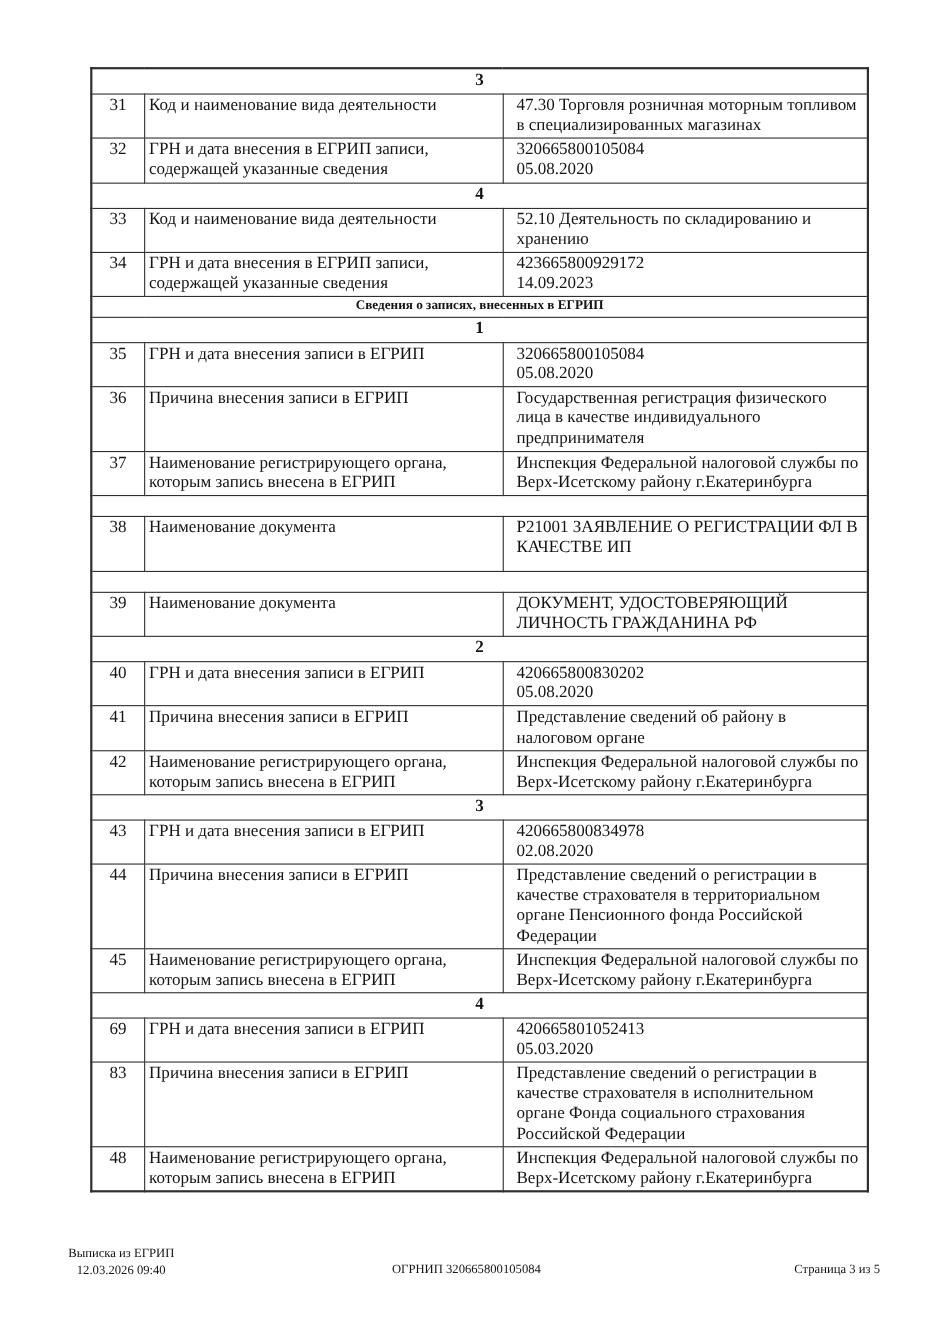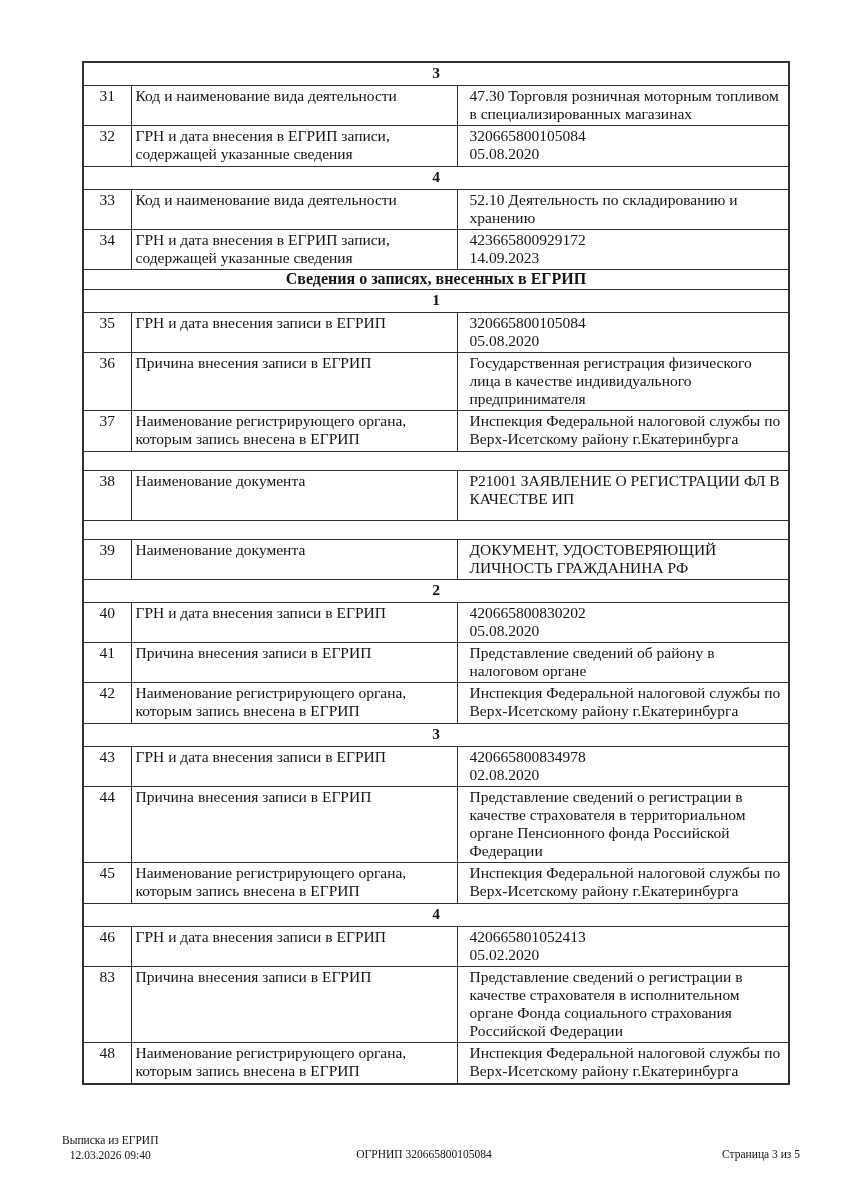--- a/index.html
+++ b/index.html
@@ -51,21 +51,21 @@
     font-weight:bold;
     height:20px;
     padding:1px 2px;
     font-size:15.5px;
   }
   td.c-title{
     text-align:center;
     font-weight:bold;
     height:18px;
     padding:0 2px;
-    font-size:16px;
+    font-size:12px;
   }
   td.c-spacer{
     height:18px;
     padding:0;
   }
   .footer{
     position:absolute;
     left:0;
     top:1133px;
     width:848px;
@@ -204,24 +204,24 @@
         </tr>
         <tr>
           <td class="c-num">45</td>
           <td class="c-label">Наименование регистрирующего органа, которым запись внесена в ЕГРИП</td>
           <td class="c-value">Инспекция Федеральной налоговой службы по Верх-Исетскому району г.Екатеринбурга</td>
         </tr>
         <tr>
           <td colspan="3" class="c-section">4</td>
         </tr>
         <tr>
-          <td class="c-num">46</td>
+          <td class="c-num">69</td>
           <td class="c-label">ГРН и дата внесения записи в ЕГРИП</td>
           <td class="c-value">420665801052413
-05.02.2020</td>
+05.03.2020</td>
         </tr>
         <tr>
           <td class="c-num">83</td>
           <td class="c-label">Причина внесения записи в ЕГРИП</td>
           <td class="c-value">Представление сведений о регистрации в качестве страхователя в исполнительном органе Фонда социального страхования Российской Федерации</td>
         </tr>
         <tr>
           <td class="c-num">48</td>
           <td class="c-label">Наименование регистрирующего органа, которым запись внесена в ЕГРИП</td>
           <td class="c-value">Инспекция Федеральной налоговой службы по Верх-Исетскому району г.Екатеринбурга</td>

